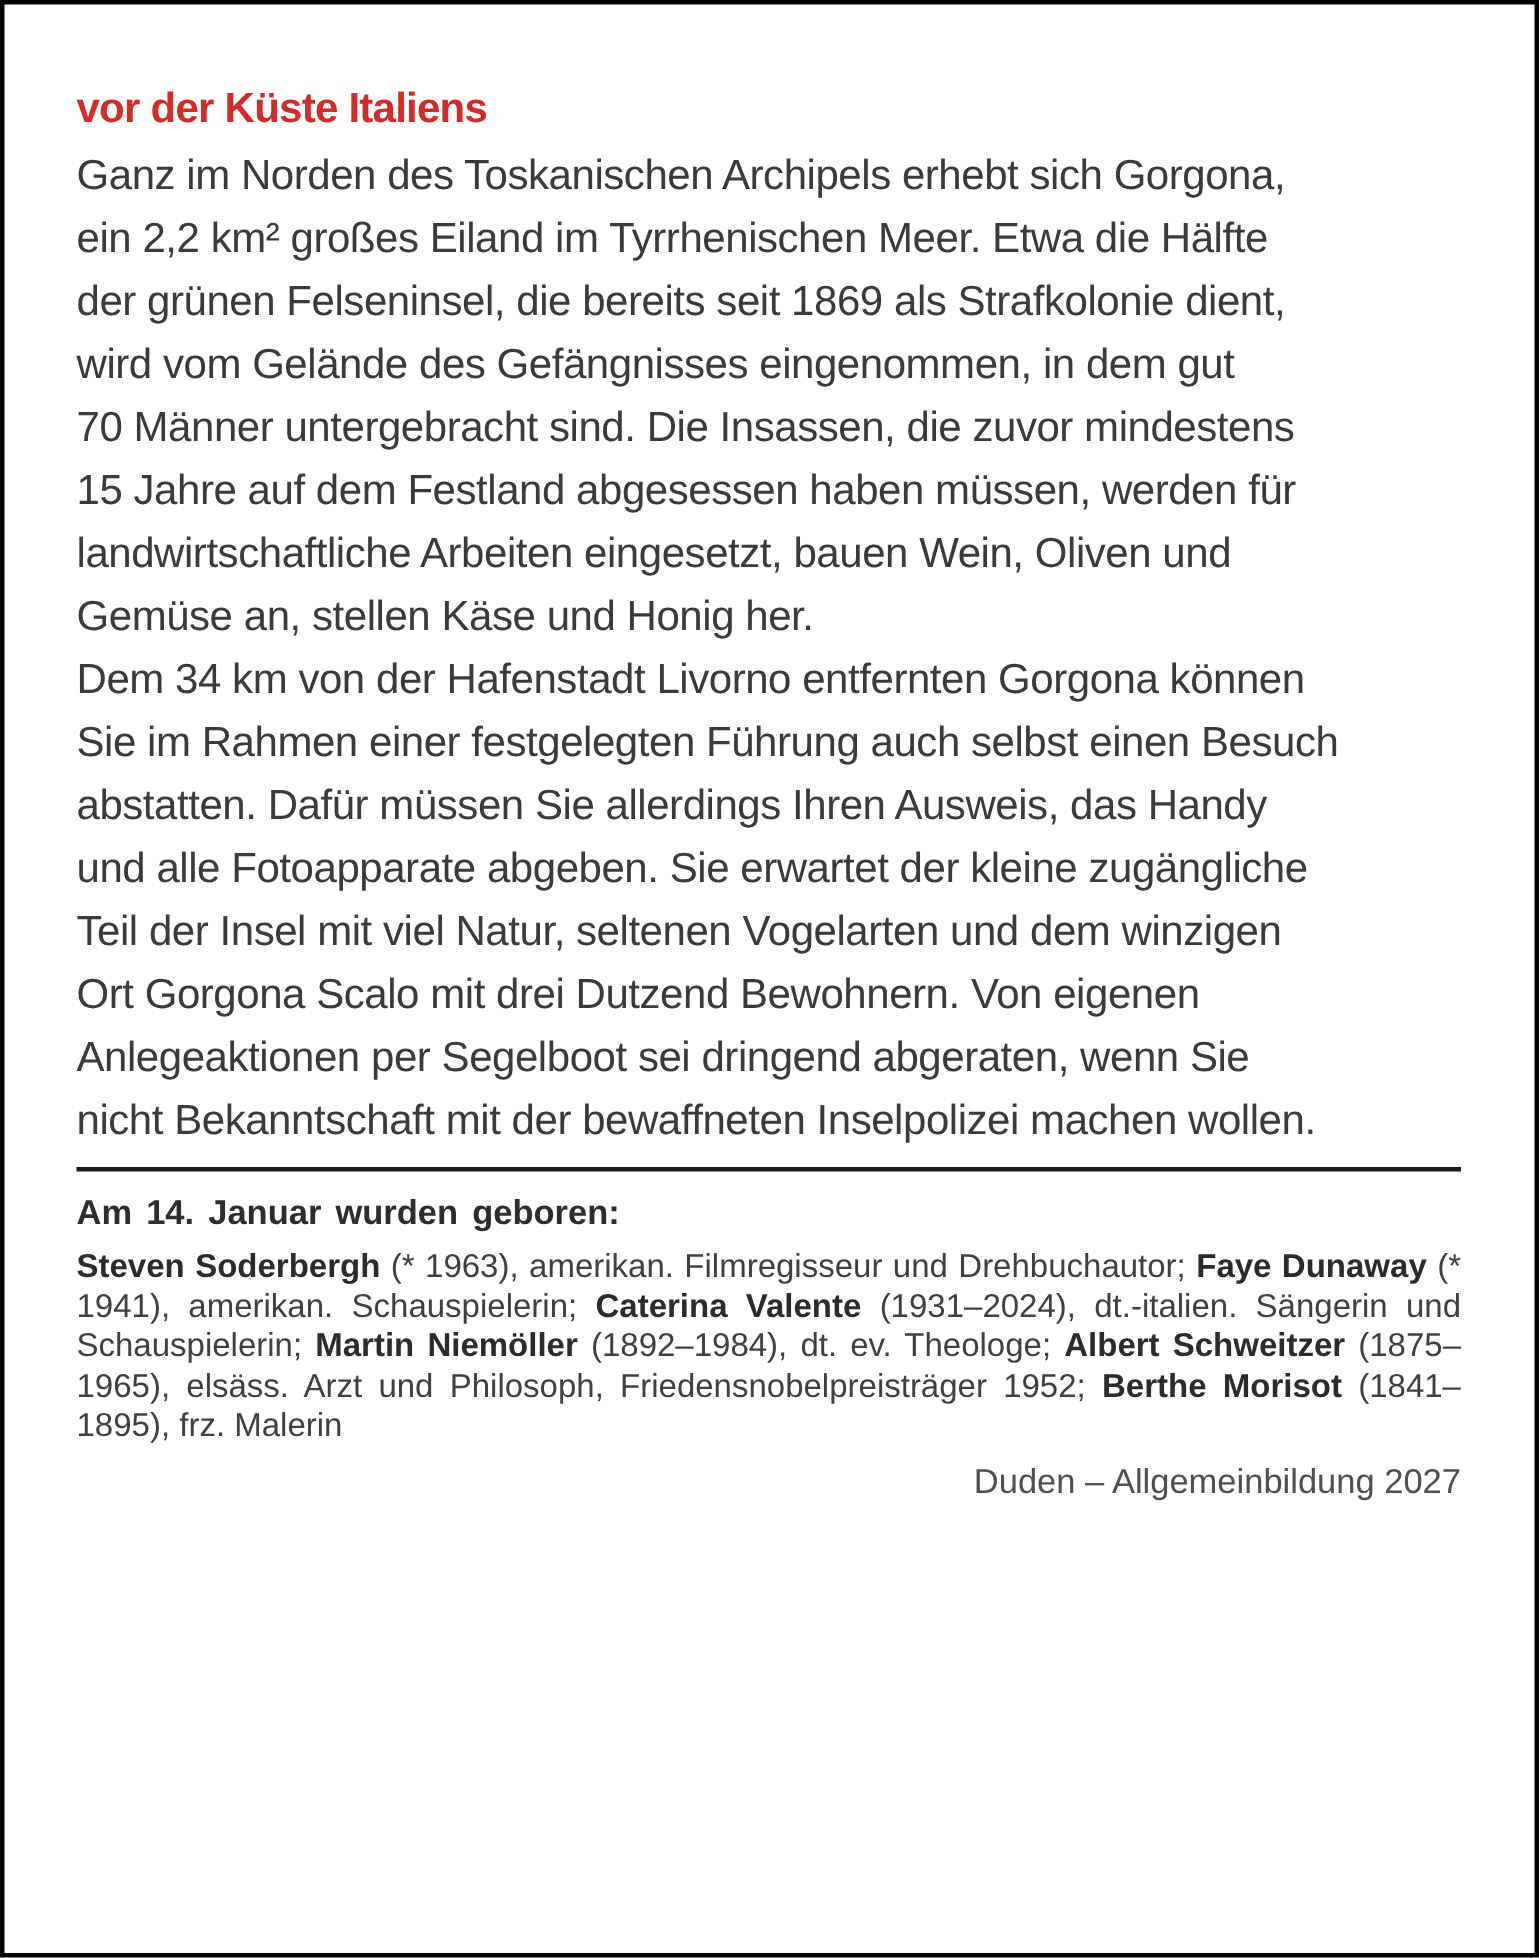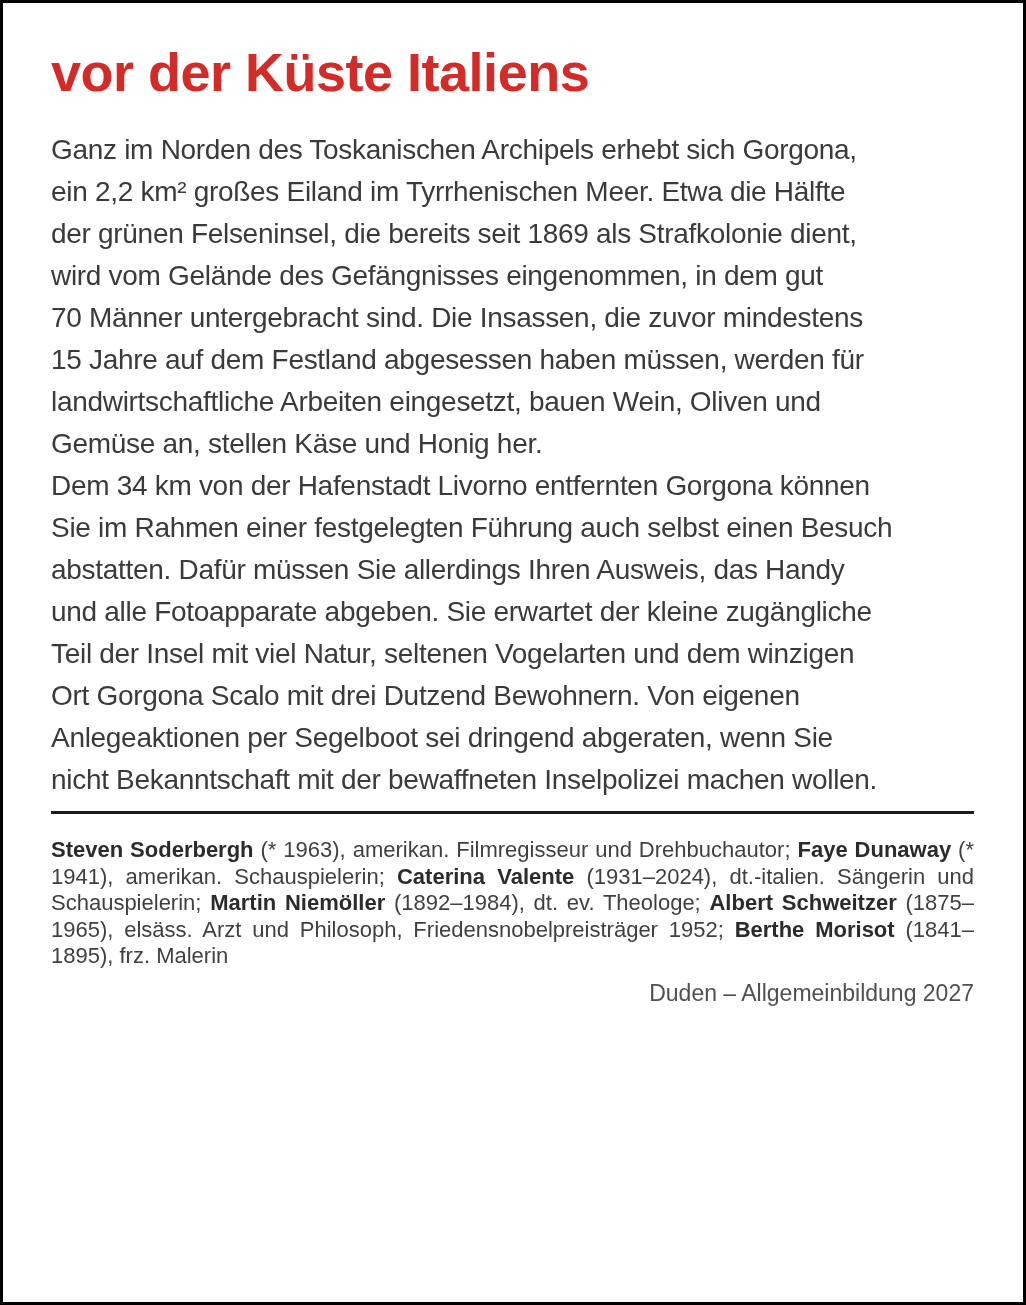--- a/index.html
+++ b/index.html
@@ -11,35 +11,35 @@
     border: 3px solid #000000;
     font-family: "Liberation Sans", sans-serif;
     overflow: hidden;
   }
   .content {
     padding: 0 49px 0 48px;
   }
   .page-title {
     margin: 0;
     padding-top: 45px;
-    font-size: 54px;
+    font-size: 28px;
     line-height: 48px;
     font-weight: bold;
     letter-spacing: -0.5px;
     color: #d32c28;
   }
   .body-para {
     margin: 0;
     font-size: 28px;
     line-height: 42px;
     letter-spacing: -0.3px;
     color: #3a3a3a;
     white-space: pre-line;
   }
-  .body-para.first { margin-top: 33px; }
+  .body-para.first { }
   .body-para.second { }
   .name-days {
     margin-top: 53px;
     height: 37px;
     background: #e6e6e6;
     display: flex;
     align-items: center;
     padding: 0 12px;
     box-sizing: border-box;
     font-size: 24px;
@@ -59,21 +59,21 @@
   }
   .born-heading {
     margin: 13px 0 0 0;
     font-size: 23px;
     line-height: 28px;
     font-weight: bold;
     word-spacing: 3px;
     color: #2d2d2d;
   }
   .born-text {
-    margin: 23px 0 0 0;
+    margin: 9px 0 0 0;
     font-size: 22px;
     line-height: 26.5px;
     text-align: justify;
     color: #3f3f3f;
   }
   .born-text b { color: #2b2b2b; }
   .footer-credit {
     margin-top: 10px;
     text-align: right;
     font-size: 23px;
@@ -102,18 +102,19 @@
 abstatten. Dafür müssen Sie allerdings Ihren Ausweis, das Handy
 und alle Fotoapparate abgeben. Sie erwartet der kleine zugängliche
 Teil der Insel mit viel Natur, seltenen Vogelarten und dem winzigen
 Ort Gorgona Scalo mit drei Dutzend Bewohnern. Von eigenen
 Anlegeaktionen per Segelboot sei dringend abgeraten, wenn Sie
 nicht Bekanntschaft mit der bewaffneten Inselpolizei machen wollen.</p>
 
 
   <hr class="rule">
 
+  <p class="born-heading">Am 14. Januar wurden geboren:</p>
 
   <p class="born-text"><b>Steven Soderbergh</b><span> (* 1963), amerikan. Filmregisseur und Drehbuchautor; </span><b>Faye Dunaway</b><span> (* 1941), amerikan. Schauspielerin; </span><b>Caterina Valente</b><span> (1931–2024), dt.-italien. Sängerin und Schauspielerin; </span><b>Martin Niemöller</b><span> (1892–1984), dt. ev. Theologe; </span><b>Albert Schweitzer</b><span> (1875–1965), elsäss. Arzt und Philosoph, Friedensnobelpreisträger 1952; </span><b>Berthe Morisot</b><span> (1841–1895), frz. Malerin</span></p>
 
   <div class="footer-credit">Duden – Allgemeinbildung 2027</div>
 
 </div>
 
 </body></html>

